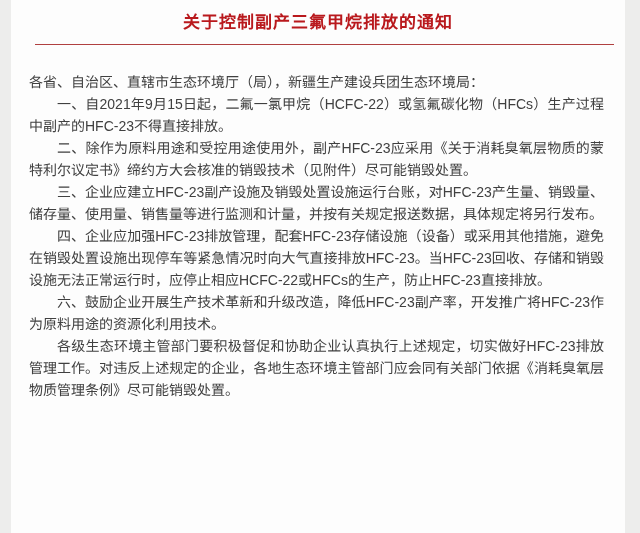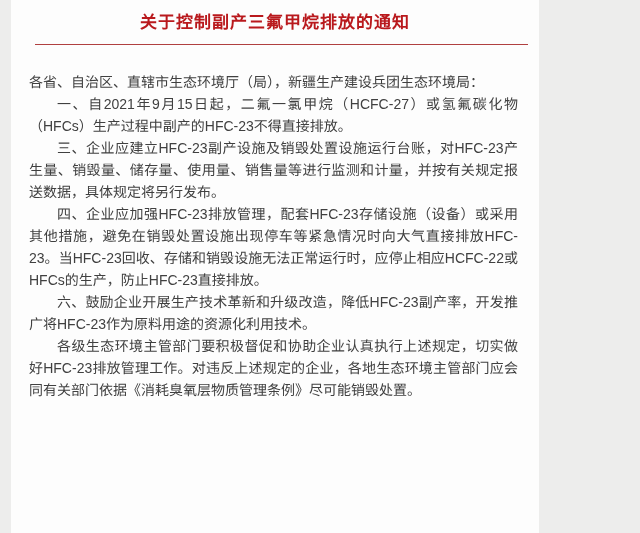--- a/index.html
+++ b/index.html
@@ -11,21 +11,21 @@
     height: 533px;
     background: #ededec;
     overflow: hidden;
     position: relative;
     font-family: "Liberation Sans", "DejaVu Sans", sans-serif;
   }
   .doc {
     position: absolute;
     left: 11px;
     top: 0;
-    width: 528px;
+    width: 614px;
     height: 533px;
     background: #fdfdfd;
     box-sizing: border-box;
   }
   .doc-title {
     margin: 0;
     padding-top: 12px;
     text-align: center;
     font-size: 17px;
     font-weight: bold;
@@ -60,22 +60,23 @@
 
 <div class="doc">
   <h1 class="doc-title">关于控制副产三氟甲烷排放的通知</h1>
 
   <div class="divider"></div>
 
   <div class="doc-body">
     <p class="addressee">各省、自治区、直辖市生态环境厅（局），新疆生产建设兵团生态环境局：</p>
 
 
-    <p class="para">一、自2021年9月15日起，二氟一氯甲烷（HCFC-27）或氢氟碳化物（HFCs）生产过程中副产的HFC-23不得直接排放。</p>
+    <p class="para">一、自2021年9月15日起，二氟一氯甲烷（HCFC-22）或氢氟碳化物（HFCs）生产过程中副产的HFC-23不得直接排放。</p>
 
+    <p class="para">二、除作为原料用途和受控用途使用外，副产HFC-23应采用《关于消耗臭氧层物质的蒙特利尔议定书》缔约方大会核准的销毁技术（见附件）尽可能销毁处置。</p>
 
     <p class="para">三、企业应建立HFC-23副产设施及销毁处置设施运行台账，对HFC-23产生量、销毁量、储存量、使用量、销售量等进行监测和计量，并按有关规定报送数据，具体规定将另行发布。</p>
 
     <p class="para">四、企业应加强HFC-23排放管理，配套HFC-23存储设施（设备）或采用其他措施，避免在销毁处置设施出现停车等紧急情况时向大气直接排放HFC-23。当HFC-23回收、存储和销毁设施无法正常运行时，应停止相应HCFC-22或HFCs的生产，防止HFC-23直接排放。</p>
 
 
     <p class="para">六、鼓励企业开展生产技术革新和升级改造，降低HFC-23副产率，开发推广将HFC-23作为原料用途的资源化利用技术。</p>
 
     <p class="para">各级生态环境主管部门要积极督促和协助企业认真执行上述规定，切实做好HFC-23排放管理工作。对违反上述规定的企业，各地生态环境主管部门应会同有关部门依据《消耗臭氧层物质管理条例》尽可能销毁处置。</p>
 

